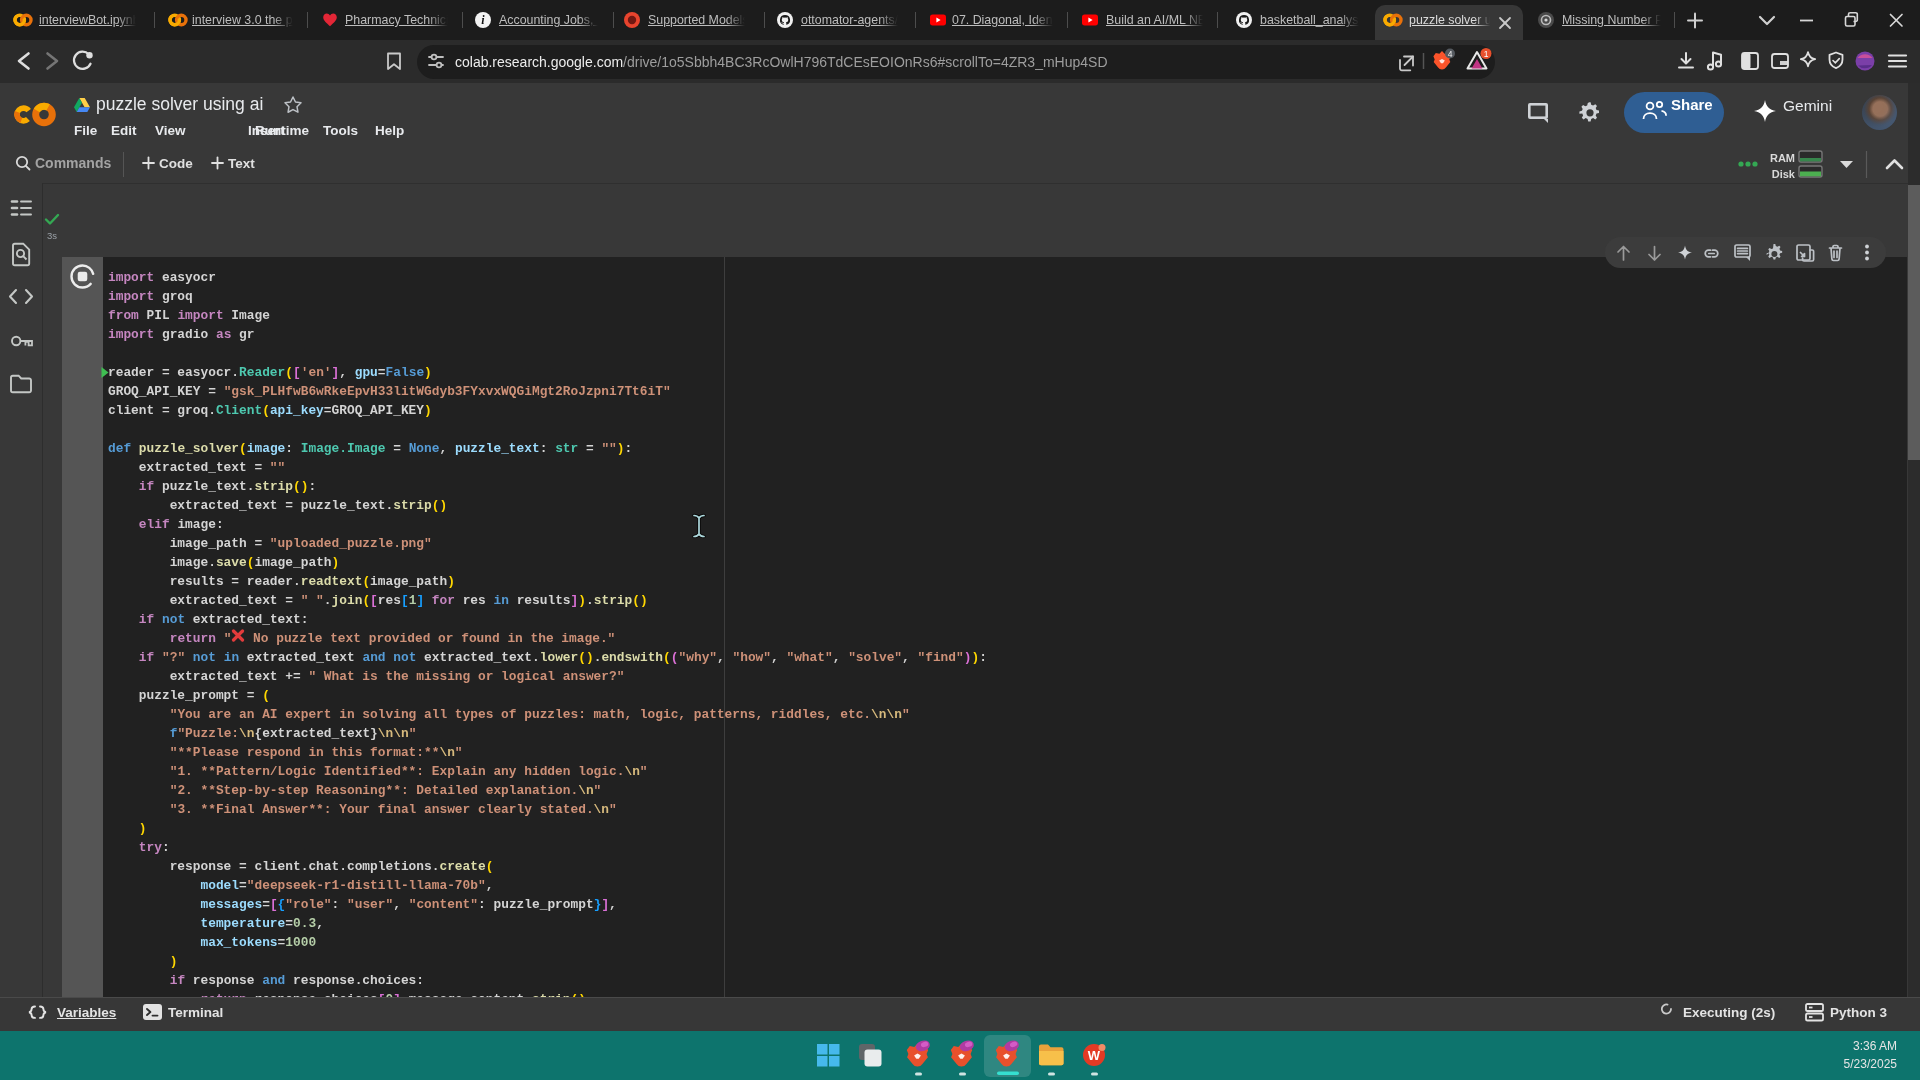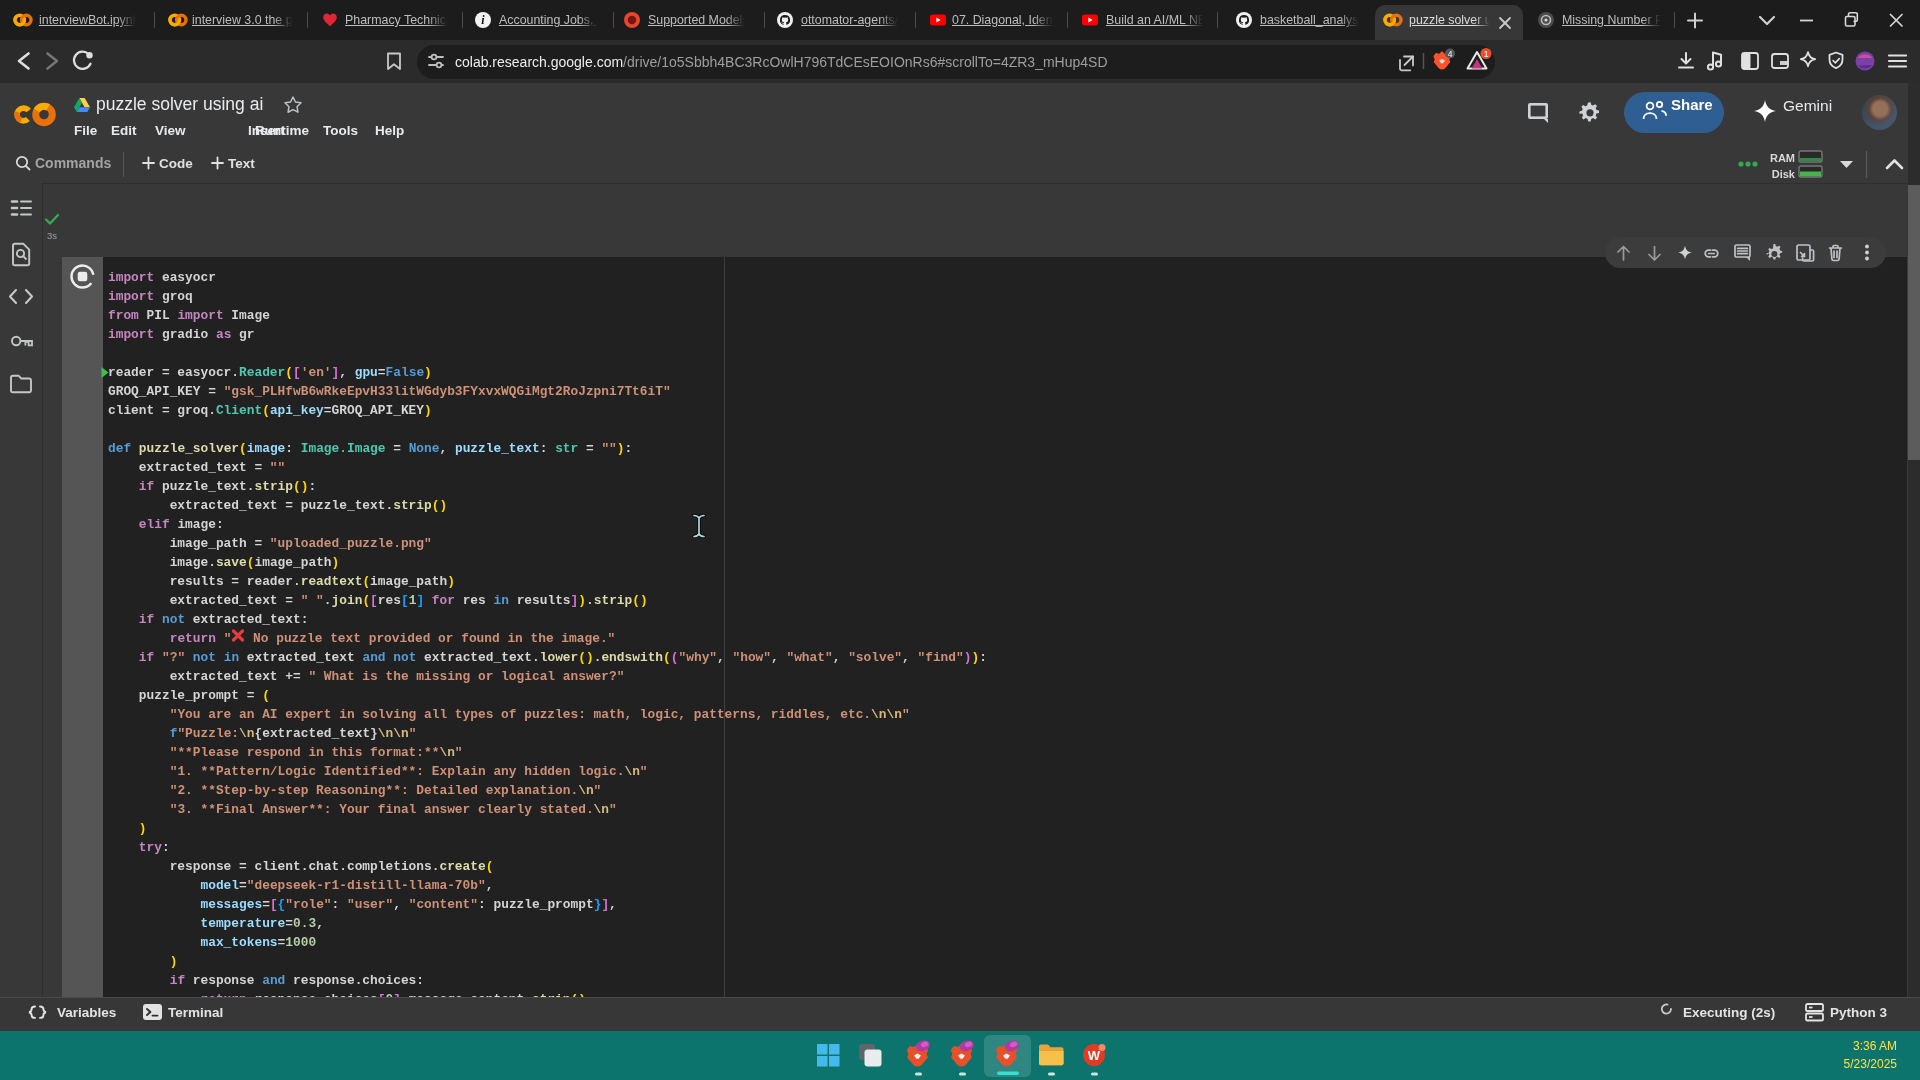--- a/index.html
+++ b/index.html
@@ -27,21 +27,21 @@
   #ruler{position:absolute;left:662px;top:0;width:1px;height:740px;background:#3e3e3e;}
   pre.code{margin:0;font-family:"Liberation Mono",monospace;font-size:12.85px;line-height:19px;font-weight:700;color:#d4d4d4;}
   .tk-k{color:#C586C0}.tk-b{color:#569CD6}.tk-s{color:#CE9178}.tk-e{color:#D7BA7D}
   .tk-n{color:#B5CEA8}.tk-f{color:#DCDCAA}.tk-p{color:#9CDCFE}.tk-c{color:#4EC9B0}
   .g1{color:#FFD700}.g2{color:#DA70D6}.g3{color:#179FFF}
   
   #cfooter{position:absolute;left:0;top:997px;width:1920px;height:34px;background:#373737;border-top:1px solid #4a4a4a;box-sizing:border-box;}
   .ftxt{position:absolute;top:7px;font-size:13.5px;color:#e3e3e3;font-weight:700;}
   
   #taskbar{position:absolute;left:0;top:1031px;width:1920px;height:49px;background:#0d746d;}
-  .tbtime{position:absolute;right:23px;color:#fde047;font-size:12px;}
+  .tbtime{position:absolute;right:23px;color:#e5e5e5;font-size:12px;}
 </style></head>
 <body>
 <div id="stage">
 
   <div id="tabbar"></div>
   <div id="activetab"></div>
   <svg class="abs" style="left:0;top:0;" width="1920" height="40">
     <defs>
       <g id="colabico">
         <circle cx="4.7" cy="8" r="4.7" fill="none" stroke="#F9AB00" stroke-width="3.4"></circle>
@@ -399,21 +399,21 @@
     </g>
     <g stroke="#aed9dd" stroke-width="1.7" stroke-linecap="round">
       <path d="M3 2.5c2.5 0 4 1 5 2.5 1-1.5 2.5-2.5 5-2.5M3 23.5c2.5 0 4-1 5-2.5 1 1.5 2.5 2.5 5 2.5M8 5v16"></path>
     </g>
   </svg>
 
   <div class="abs" style="left:1908px;top:83px;width:12px;height:914px;background:#2c2c2c;"></div>
   <div class="abs" style="left:1908px;top:185px;width:12px;height:275px;background:#5c5c5c;"></div>
 
   <div id="cfooter">
-    <div class="ftxt" style="left:57px;">Variables</div>
+    <div class="ftxt" style="left:57px;text-decoration:underline;">Variables</div>
     <div class="ftxt" style="left:168px;">Terminal</div>
     <div class="ftxt" style="left:1683px;">Executing (2s)</div>
     <div class="ftxt" style="left:1830px;">Python 3</div>
     <svg class="abs" style="left:0;top:0;" width="1920" height="33">
       <g stroke="#e3e3e3" stroke-width="1.9" fill="none" stroke-linecap="round">
         <path d="M35 8.5c-2.6 0-3.4 1-3.4 2.6 0 1.5-.2 2.7-2.6 3.1 2.4.4 2.6 1.6 2.6 3.1 0 1.6.8 2.6 3.4 2.6"></path>
         <path d="M40 8.5c2.6 0 3.4 1 3.4 2.6 0 1.5.2 2.7 2.6 3.1-2.4.4-2.6 1.6-2.6 3.1 0 1.6-.8 2.6-3.4 2.6"></path>
       </g>
       <g transform="translate(143,6)">
         <rect x="0" y="0" width="19" height="16" rx="3" fill="#e3e3e3"></rect>

